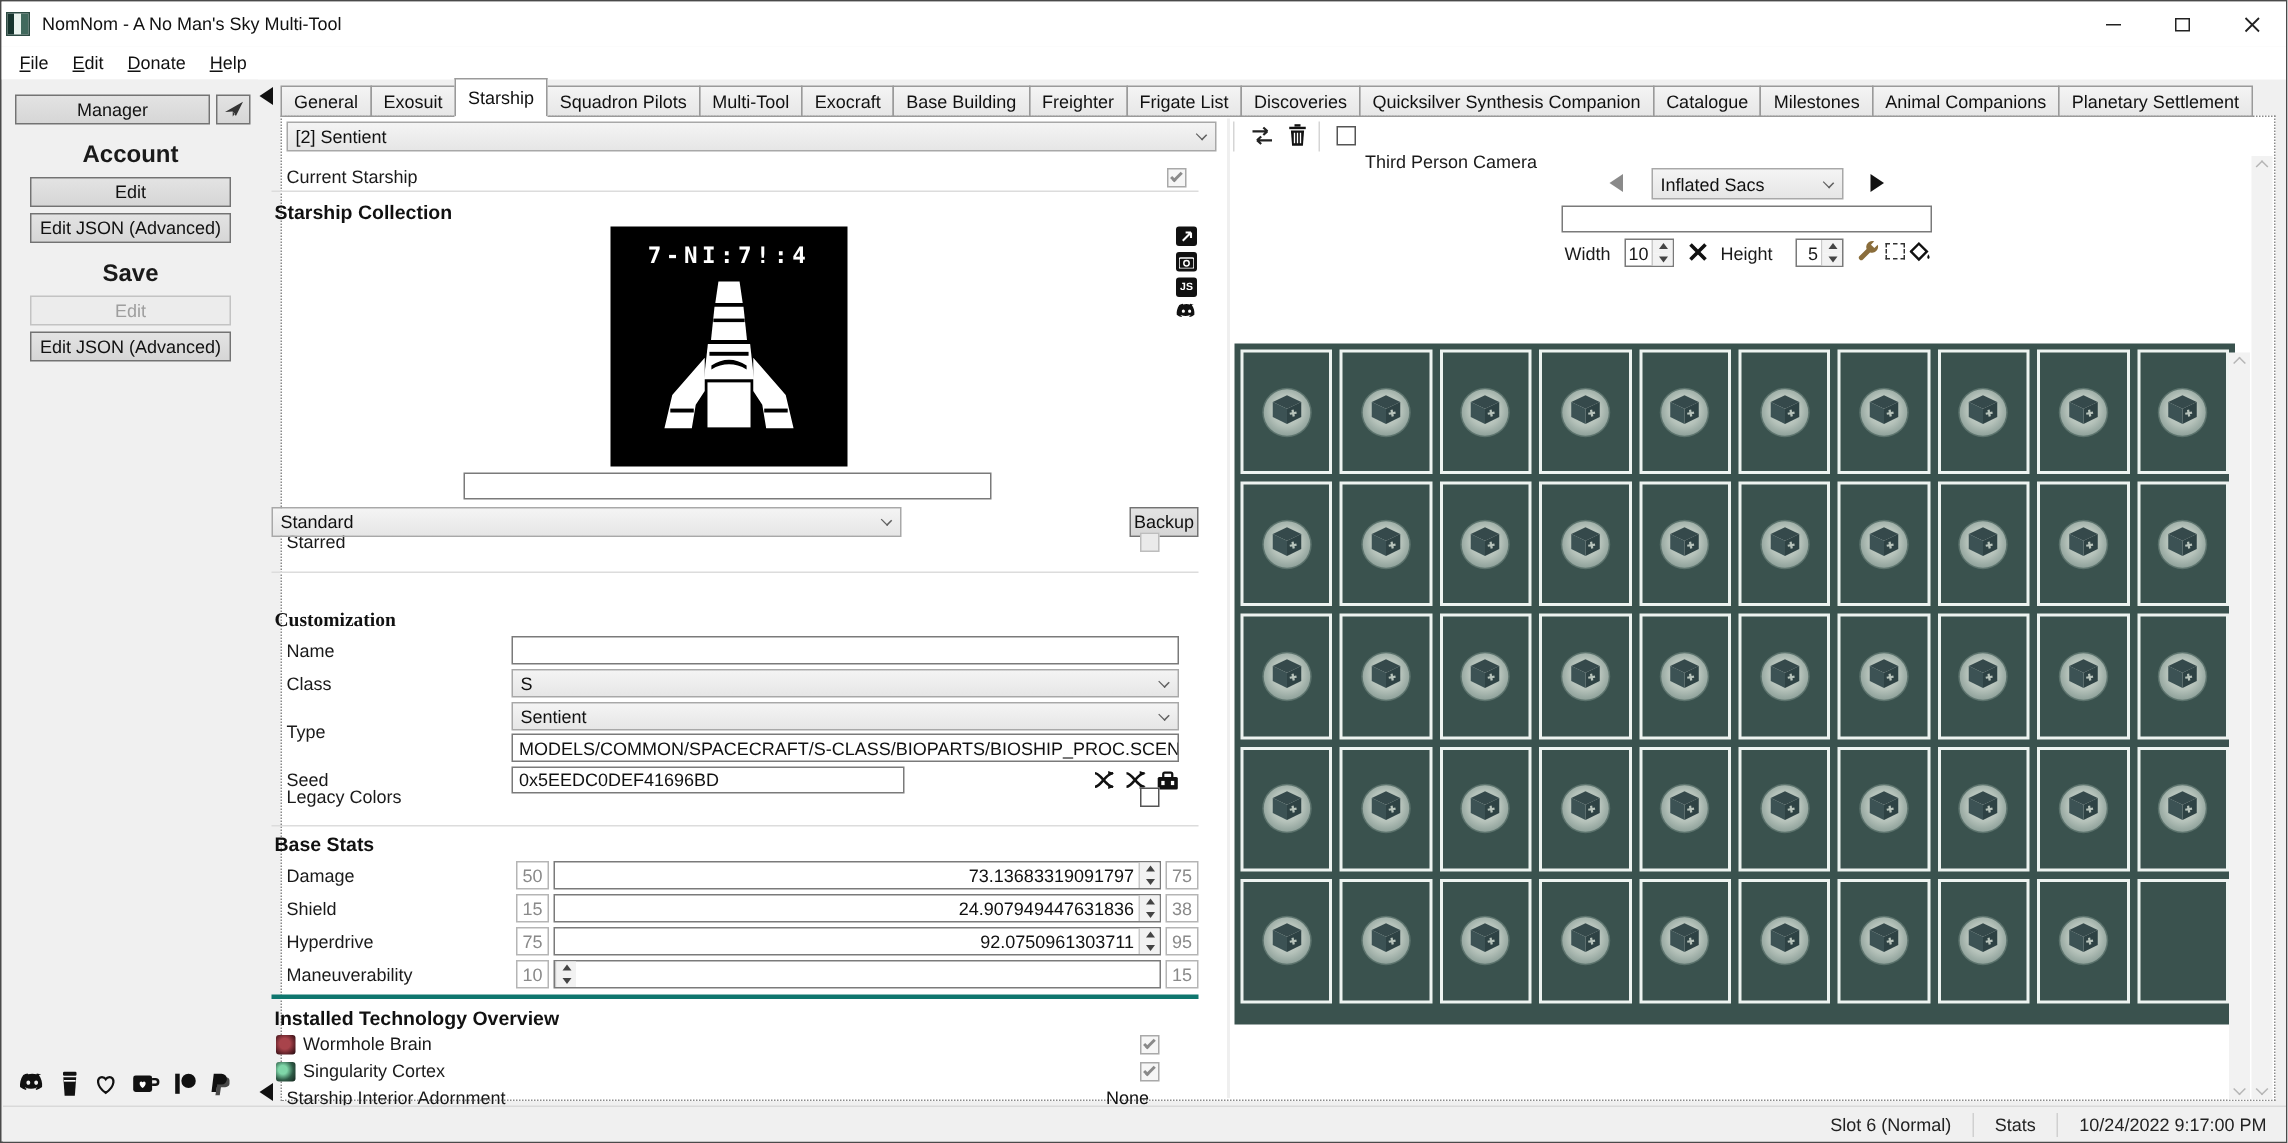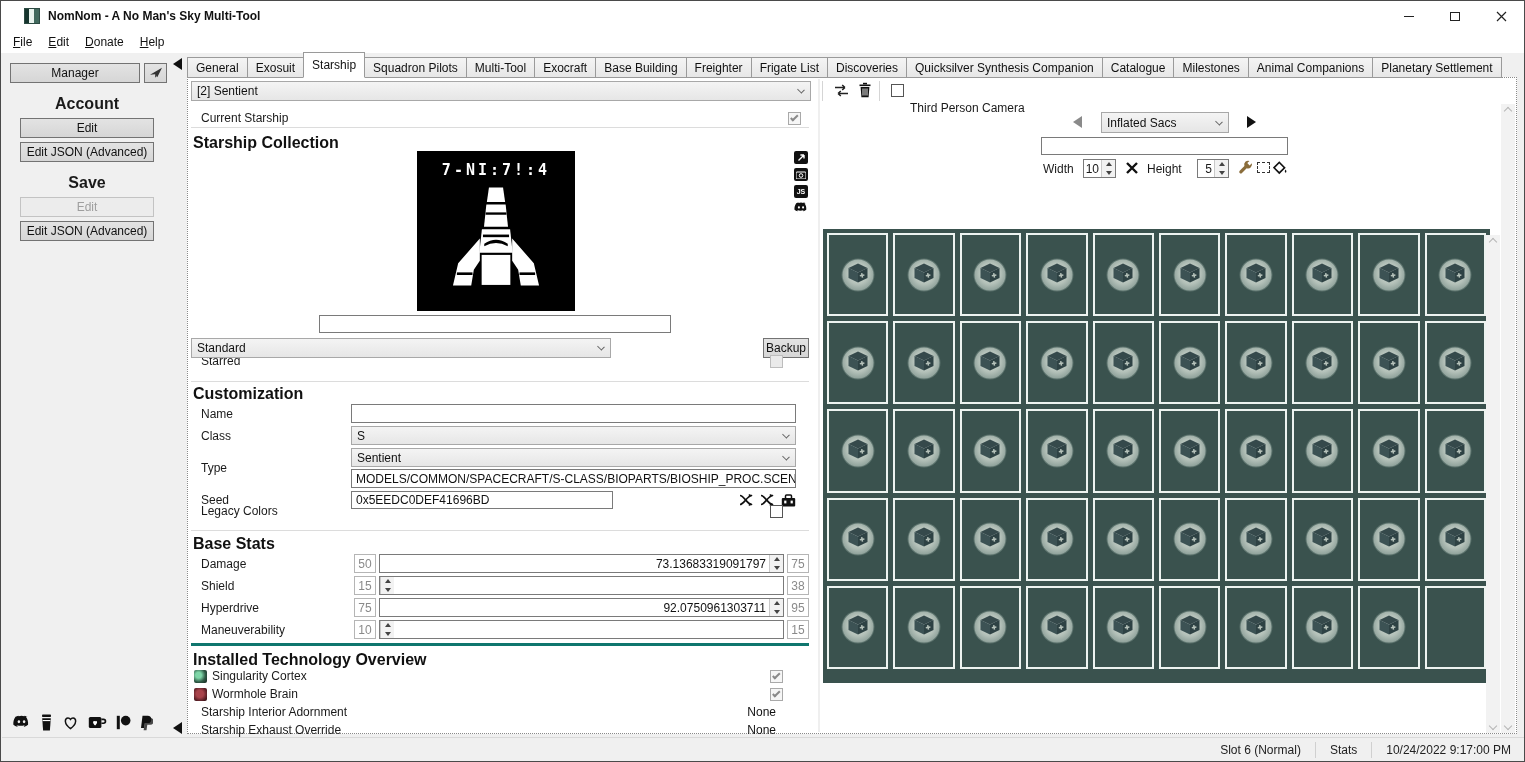--- a/index.html
+++ b/index.html
@@ -4,21 +4,21 @@
 <style>
   * { margin:0; padding:0; box-sizing:border-box; }
   html,body { background:#e8e8e8; }
   .app {
     position:relative; width:1525px; height:762px;
     background:#f0f0f0; border:1px solid #4a4a4a;
     font-family:"Liberation Sans", sans-serif; font-size:12px; color:#1a1a1a;
     overflow:hidden;
   }
   
-  .titlebar { position:absolute; left:0; top:0; width:100%; height:30px; background:#fff; display:flex; align-items:center; padding-left:23px;font-weight:bold; }
+  .titlebar { position:absolute; left:0; top:0; width:100%; height:30px; background:#fff; display:flex; align-items:center; padding-left:3px; }
   .appicon { width:16px; height:16px; border:1px solid #2c4a42; background:linear-gradient(90deg,#16352e 0 30%, #e9f3ee 30% 62%, #41695d 62%); }
   .title-text { margin-left:8px; font-size:12px; color:#111; }
   .wincontrols { margin-left:auto; display:flex; height:30px; }
   .winbtn { width:46px; height:30px; display:flex; align-items:center; justify-content:center; }
   .glyph-min { width:10px; height:1px; background:#222; }
   .glyph-max { width:10px; height:9px; border:1px solid #222; }
   
   .menubar { position:absolute; left:0; top:30px; width:100%; height:22px; background:#fff; display:flex; align-items:center; padding-left:4px; }
   .menu-item { padding:2px 8px; color:#111; }
   .menu-item u { text-decoration:underline; }
@@ -54,39 +54,39 @@
   .sep-v { width:1px; background:#d5d5d5; }
   
   .ship-dd { position:absolute; left:190px; top:80px; width:620px; height:20px; }
   .tool-sep1 { position:absolute; left:821px; top:80px; height:20px; }
   .tool-sep2 { position:absolute; left:878px; top:80px; height:20px; }
   .swap-ic { position:absolute; left:832px; top:82px; }
   .trash-ic { position:absolute; left:857px; top:81px; }
   .tp-cb { position:absolute; left:890px; top:83px; }
   .tp-label { position:absolute; left:909px; top:100px; }
   
-  .lpane { position:absolute; left:190px; top:105px; width:618px; }
+  .lpane { position:absolute; left:180px; top:105px; width:618px; }
   .lrow { display:flex; align-items:center; }
-  .hdr { font-weight:bold; font-size:16px; color:#111; }
+  .hdr { font-weight:bold; font-size:13px; color:#111; }
   .cs-row { height:22px; padding:3px 8px 0 10px; border-bottom:1px solid #dcdcdc; }
   .cs-row .cb { margin-left:auto; }
   .coll-hdr { margin-top:6px; height:16px; padding-left:2px; }
   .shipwrap { position:relative; height:162px; margin-top:1px; }
   .shipimg { position:absolute; left:226px; top:0; width:158px; height:160px; background:#000; }
   .glyphs { position:absolute; left:0; right:0; top:10px; text-align:center; color:#fff; font-family:"DejaVu Sans Mono", monospace; font-weight:bold; font-size:15px; letter-spacing:3px; }
   .side-ics { position:absolute; right:0; top:0; display:flex; flex-direction:column; gap:4px; align-items:center; }
   .blk-ic { width:14px; height:13px; background:#111; border-radius:2px; display:flex; align-items:center; justify-content:center; color:#fff; }
   .js-ic { font-size:7px; font-weight:bold; }
   .coll-name { margin:2px 0 0 128px; width:352px; height:18px; }
   .std-row { margin-top:5px; height:20px; display:flex; }
   .std-dd { width:420px; height:20px; }
   .backup-btn { margin-left:auto; width:46px; height:20px; }
   .starred-row { margin-top:3px; height:18px; padding:0 26px 0 10px; border-bottom:1px solid #dcdcdc; padding-bottom:20px; }
   .starred-row .cb { margin-left:auto; }
-  .cust-hdr { margin-top:3px; height:16px; padding-left:2px; }
+  .cust-hdr { margin-top:23px; height:16px; padding-left:2px;font-family:Liberation Serif, serif; }
   .form-row { margin-top:3px; display:flex; align-items:center; }
   .form-label { width:160px; padding-left:10px; }
   .form-field { width:445px; height:19px; }
   .type-block { margin-top:3px; display:flex; }
   .type-fields { width:445px; display:flex; flex-direction:column; gap:2px; }
   .seed-row { margin-top:3px; display:flex; align-items:center; height:18px; }
   .seed-ti { width:262px; height:18px; }
   .seed-ics { margin-left:auto; margin-right:13px; display:flex; gap:7px; align-items:center; }
   .legacy-row { margin-top:2px; height:16px; padding:0 26px 0 10px; border-bottom:1px solid #dcdcdc; padding-bottom:19px; }
   .legacy-row .cb { margin-left:auto; }
@@ -404,20 +404,21 @@
                 <div class="tri-dn"></div>
               </div>
             </div>
           </div>
           <div class="mini-box">75</div>
         </div>
         <div class="stat-row">
           <div class="stat-label">Shield</div>
           <div class="mini-box">15</div>
           <div class="val-box">
+            <div class="val">24.907949447631836</div>
             <div class="spin">
               <div class="spin-half">
                 <div class="tri-up"></div>
               </div>
               <div class="spin-half">
                 <div class="tri-dn"></div>
               </div>
             </div>
           </div>
           <div class="mini-box">38</div>
@@ -451,29 +452,29 @@
               </div>
             </div>
           </div>
           <div class="mini-box">15</div>
         </div>
       </div>
 
     <div class="hdr tech-hdr">Installed Technology Overview</div>
     <div id="tech-items">
         <div class="tech-row">
-          <div class="tech-icon singularity-cortex"></div>
-          <div>Singularity Cortex</div>
+          <div class="tech-icon wormhole-brain"></div>
+          <div>Wormhole Brain</div>
           <div class="cb checked">
             <div class="tick"></div>
           </div>
         </div>
         <div class="tech-row">
-          <div class="tech-icon wormhole-brain"></div>
-          <div>Wormhole Brain</div>
+          <div class="tech-icon singularity-cortex"></div>
+          <div>Singularity Cortex</div>
           <div class="cb checked">
             <div class="tick"></div>
           </div>
         </div>
       </div>
     <div id="tech-vrows">
         <div class="tech-vrow">
           <div>Starship Interior Adornment</div>
           <div class="tval">None</div>
         </div>

